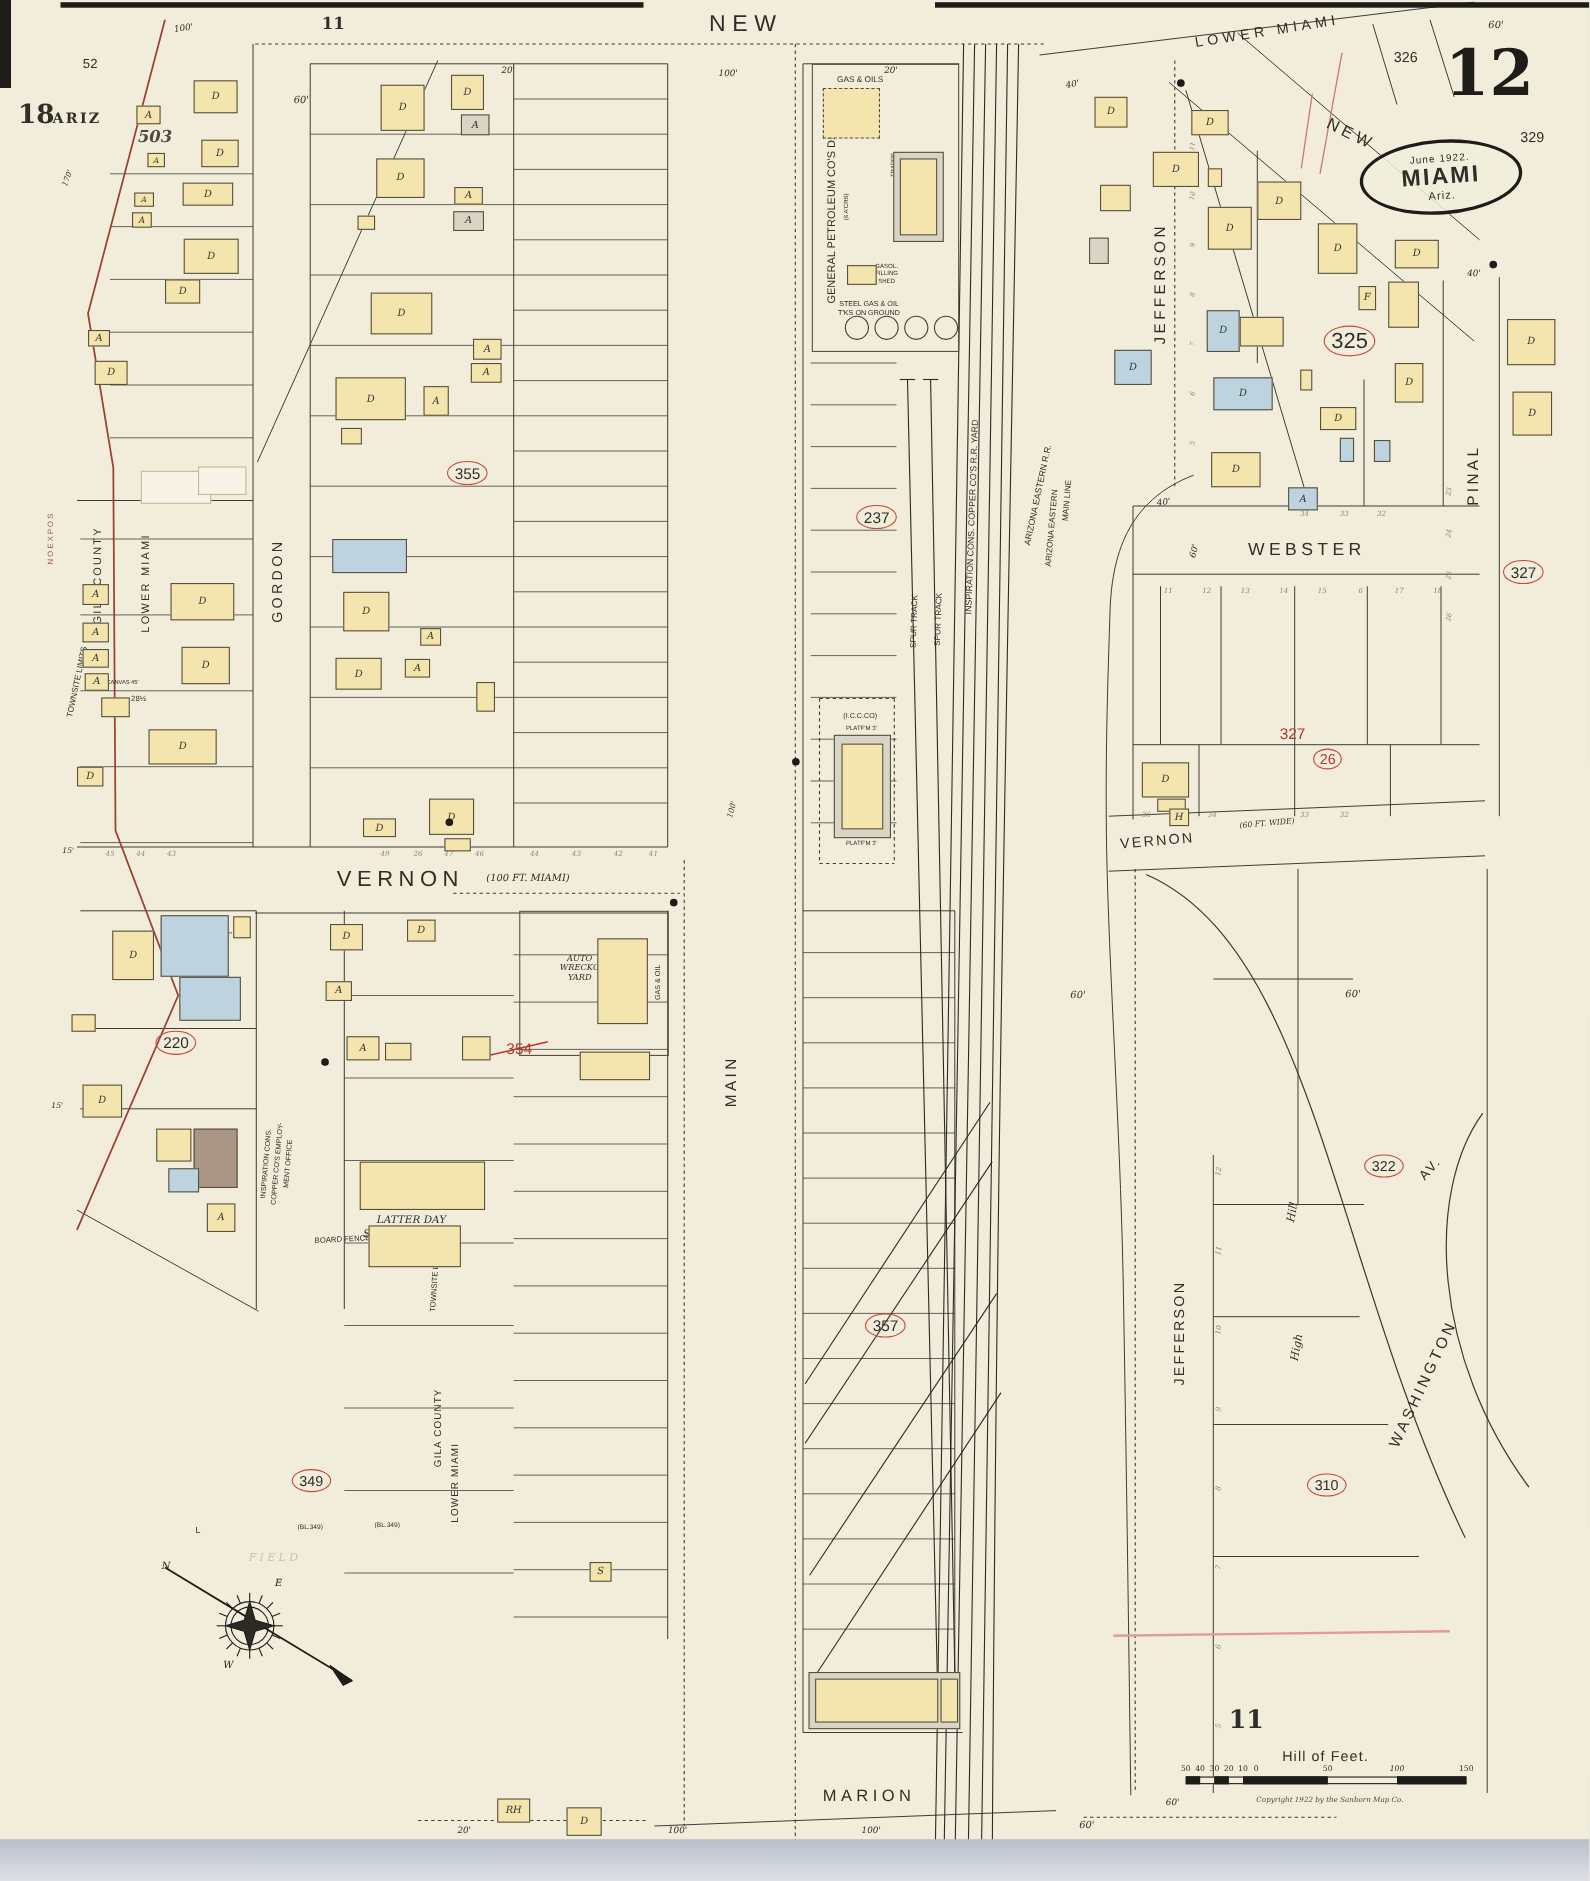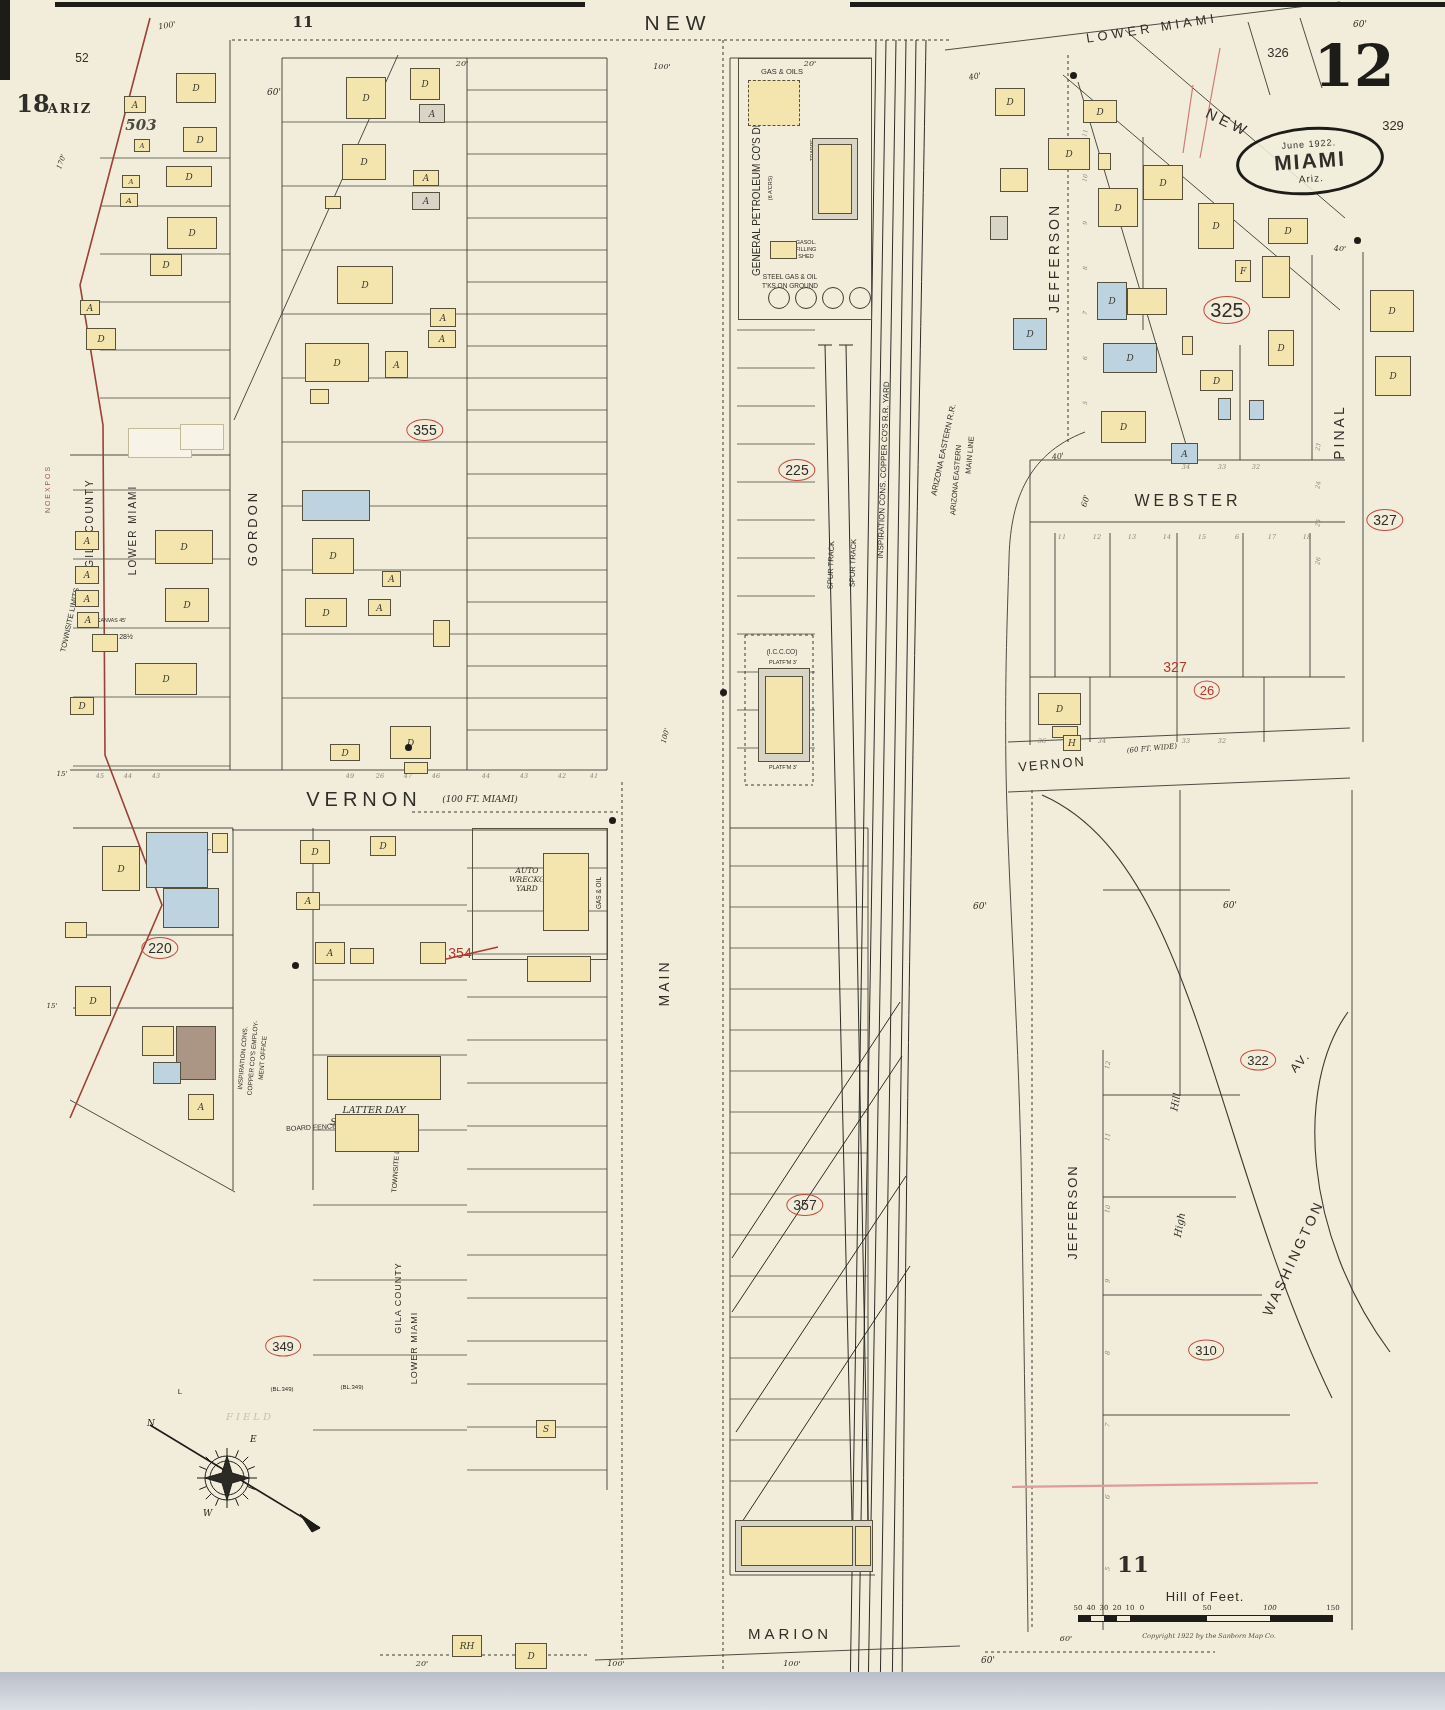--- a/index.html
+++ b/index.html
@@ -317,26 +317,26 @@
     <div class="lbl i" style="left: 1058px; top: 457px; font-size: 8px; transform: translate(-50%, -50%) rotate(-8deg);">40'</div>
     <div class="lbl i" style="left: 1086px; top: 501px; font-size: 8px; transform: translate(-50%, -50%) rotate(-75deg);">60'</div>
     <div class="lbl circ" style="left: 1385px; top: 520px; font-size: 14px; transform: translate(-50%, -50%) rotate(0deg);">327</div>
     <div class="lbl red" style="left: 1175px; top: 667px; font-size: 14px; transform: translate(-50%, -50%) rotate(0deg);">327</div>
     <div class="lbl circR" style="left: 1207px; top: 690px; font-size: 13px; transform: translate(-50%, -50%) rotate(0deg);">26</div>
     <div class="lbl " style="left: 1052px; top: 764px; font-size: 13px; transform: translate(-50%, -50%) rotate(-5deg); letter-spacing: 2px;">VERNON</div>
     <div class="lbl i" style="left: 1152px; top: 749px; font-size: 7px; transform: translate(-50%, -50%) rotate(-5deg);">(60 FT. WIDE)</div>
     <div class="lbl " style="left: 252px; top: 528px; font-size: 13px; transform: translate(-50%, -50%) rotate(-90deg); letter-spacing: 3px;">GORDON</div>
     <div class="lbl circ" style="left: 152px; top: 442px; font-size: 14px; transform: translate(-50%, -50%) rotate(0deg);">351</div>
     <div class="lbl circ" style="left: 425px; top: 430px; font-size: 14px; transform: translate(-50%, -50%) rotate(0deg);">355</div>
-    <div class="lbl circ" style="left: 797px; top: 470px; font-size: 14px; transform: translate(-50%, -50%) rotate(0deg);">225</div>
+    <div class="lbl circ" style="left: 797px; top: 470px; font-size: 14px; transform: translate(-50%, -50%) rotate(0deg);">237</div>
     <div class="lbl " style="left: 364px; top: 799px; font-size: 20px; transform: translate(-50%, -50%) rotate(0deg); letter-spacing: 5px;">VERNON</div>
     <div class="lbl i" style="left: 480px; top: 799px; font-size: 9px; transform: translate(-50%, -50%) rotate(0deg);">(100 FT. MIAMI)</div>
     <div class="lbl " style="left: 664px; top: 983px; font-size: 14px; transform: translate(-50%, -50%) rotate(-90deg); letter-spacing: 3px;">MAIN</div>
     <div class="lbl circ" style="left: 160px; top: 948px; font-size: 14px; transform: translate(-50%, -50%) rotate(0deg);">220</div>
-    <div class="lbl red" style="left: 460px; top: 953px; font-size: 14px; transform: translate(-50%, -50%) rotate(0deg);">354</div>
+    <div class="lbl red" style="left: 472px; top: 953px; font-size: 14px; transform: translate(-50%, -50%) rotate(0deg);">354</div>
     <div class="lbl circ" style="left: 805px; top: 1205px; font-size: 14px; transform: translate(-50%, -50%) rotate(0deg);">357</div>
     <div class="lbl circ" style="left: 283px; top: 1346px; font-size: 13px; transform: translate(-50%, -50%) rotate(0deg);">349</div>
     <div class="lbl circ" style="left: 1258px; top: 1060px; font-size: 13px; transform: translate(-50%, -50%) rotate(0deg);">322</div>
     <div class="lbl circ" style="left: 1206px; top: 1350px; font-size: 13px; transform: translate(-50%, -50%) rotate(0deg);">310</div>
     <div class="lbl " style="left: 1072px; top: 1212px; font-size: 13px; transform: translate(-50%, -50%) rotate(-90deg); letter-spacing: 2px;">JEFFERSON</div>
     <div class="lbl " style="left: 1293px; top: 1258px; font-size: 14px; transform: translate(-50%, -50%) rotate(-65deg); letter-spacing: 3px;">WASHINGTON</div>
     <div class="lbl " style="left: 1300px; top: 1062px; font-size: 12px; transform: translate(-50%, -50%) rotate(-48deg); letter-spacing: 2px;">AV.</div>
     <div class="lbl i" style="left: 1180px; top: 1225px; font-size: 10px; transform: translate(-50%, -50%) rotate(-80deg);">High</div>
     <div class="lbl i" style="left: 1176px; top: 1102px; font-size: 10px; transform: translate(-50%, -50%) rotate(-80deg);">Hill</div>
     <div class="lbl " style="left: 790px; top: 1633px; font-size: 15px; transform: translate(-50%, -50%) rotate(0deg); letter-spacing: 4px;">MARION</div>

